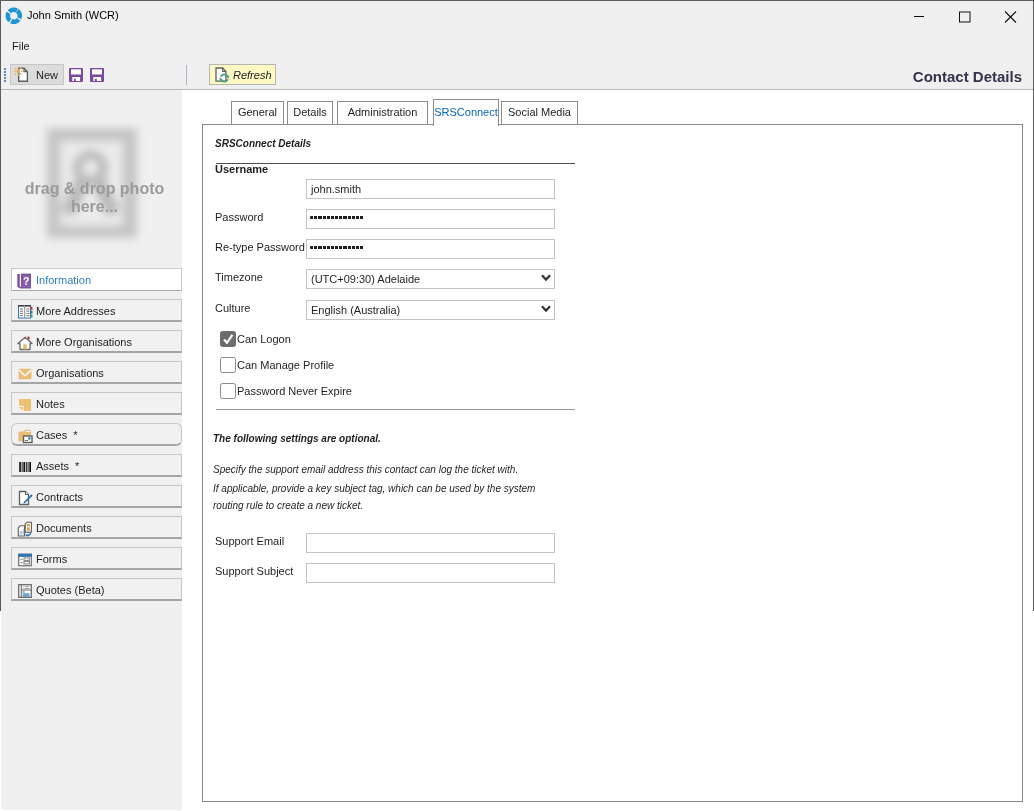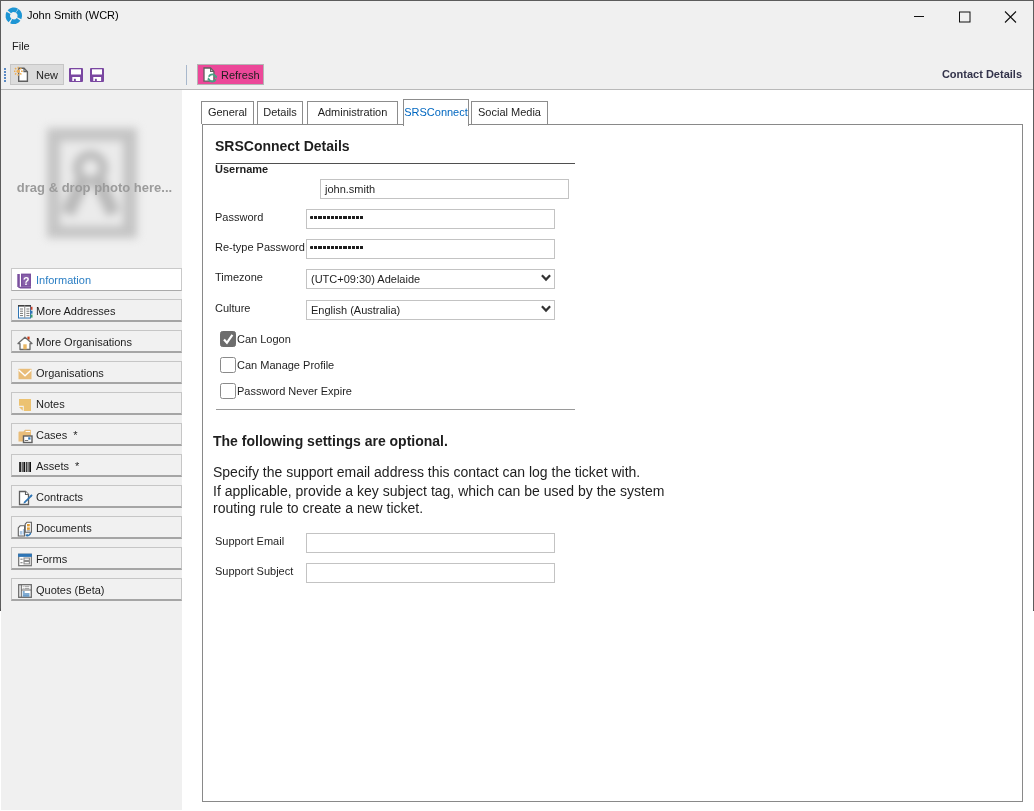--- a/index.html
+++ b/index.html
@@ -16,53 +16,53 @@
 
 #menubar { position:absolute; left:0; top:31px; width:1032px; height:29px; background:#f0f0f0; }
 #menufile { position:absolute; left:11px; top:8px; font-size:11px; color:#1e1e1e; }
 
 
 #toolbar { position:absolute; left:0; top:60px; width:1032px; height:28px; background:#f0f0f0; }
 #grip { position:absolute; left:2.5px; top:7px; width:2px; height:15px;
   background:repeating-linear-gradient(to bottom,#5a8ac5 0px,#5a8ac5 1.5px,transparent 1.5px,transparent 3.1px); }
 .tbtn { position:absolute; top:3px; height:21px; display:flex; align-items:center; font-size:11px; color:#1e1e1e; }
 #btn-new { left:9px; width:54px; background:#dcdcdc; border:1px solid #c6c6c6; padding-left:3px; }
-#btn-refresh { left:196px; width:67px; background:#ec4899; border:1px solid #b5b5b5; padding-left:5px; }
+#btn-refresh { left:208px; width:67px; background:#fef9c3; border:1px solid #b5b5b5; padding-left:5px;font-style:italic; }
 #saveicons { position:absolute; left:68px; top:3px; display:flex; gap:7px; align-items:center; height:21px; }
 #savetext { position:absolute; left:109px; top:8px; font-size:14px; letter-spacing:-0.2px;margin-top:28px; }
 #tbsep { position:absolute; left:185px; top:4px; width:1px; height:20px; background:#a8b8cc; }
-#contactdetails { position:absolute; right:11px; top:7px; font-weight:bold; font-size:11px; color:#33334a; }
+#contactdetails { position:absolute; right:11px; top:7px; font-weight:bold; font-size:15px; color:#33334a; }
 
 
 #main { position:absolute; left:0; top:88px; width:1032px; height:720px; background:#fff; border-top:1px solid #b9b9b9; }
 #sidebar { position:absolute; left:0; top:0; width:181px; height:720px; background:#f0f0f0; }
 
 
 #photoblur { position:absolute; left:20px; top:20px; width:140px; height:230px; filter:blur(4.5px); }
 #photoframe { position:absolute; left:26px; top:18px; width:90px; height:110px; background:#c4c4c4; }
 #photoinner { position:absolute; left:39px; top:31px; width:63px; height:85px; background:#ebebeb; }
-#phototext { position:absolute; left:3px; top:90px; width:181px; text-align:center; font-weight:bold; font-size:13px; color:#9b9b9b; }
+#phototext { position:absolute; left:3px; top:90px; width:181px; text-align:center; font-weight:bold; font-size:16px; color:#9b9b9b; }
 
 
 .row { position:absolute; left:10px; width:171px; height:23px; background:#f1f1f1;
   border:1px solid #c6c6c6; border-bottom:2px solid #a5a5a5; }
 .row.sel { background:#fff; border:1px solid #c9c9c9; border-bottom:1px solid #aaa; }
 .row .ric { position:absolute; left:5px; top:4px; width:16px; height:16px; }
 .row .rtx { position:absolute; left:24px; top:5px; font-size:11px; color:#1e1e1e; }
 .row.sel .rtx { color:#2a7ec4; }
 
 
 #pane { position:absolute; left:201px; top:34px; width:821px; height:678px; background:#fff; border:1px solid #898989; }
 .tab { position:absolute; top:11px; height:23px; background:#fff; border:1px solid #8c8c8c; border-bottom:none;
-  font-size:11px; text-align:center; line-height:20px; color:#1e1e1e; white-space:nowrap; }
+  font-size:11px; text-align:center; line-height:20px; color:#1e1e1e; white-space:nowrap;margin-left:30px; }
 .tab.sel { top:9px; height:27px; color:#0067c0; z-index:5; }
 
 
 .flabel { position:absolute; font-size:11px; color:#1e1e1e; }
-.ftext  { position:absolute; font-size:14px; color:#1e1e1e; }
+.ftext  { position:absolute; font-size:10px; color:#1e1e1e;font-style:italic; }
 .input { position:absolute; left:305px; width:249px; height:20px; background:#fff; border:1px solid #c3c3c3;
   font-size:11px; padding:3px 0 0 4px; }
 .hr { position:absolute; left:215px; width:359px; height:1px; background:#4f4f4f; }
 .cb { position:absolute; left:219px; width:16px; height:16px; background:#fff; border:1px solid #8a8a8a; border-radius:2.5px; }
 .cb.chk { background:#6d6d6d; border-color:#6d6d6d; }
 .dots { position:absolute; left:3px; top:5.5px; width:54px; height:3.6px;
   background:repeating-linear-gradient(to right,#1e1e1e 0px,#1e1e1e 3.2px,transparent 3.2px,transparent 4.17px);
   border-radius:1px; }
 </style>
 </head>
@@ -200,21 +200,21 @@
       </div>
 
       <div class="row" style="top:302px;">
         <svg class="ric" viewBox="0 0 16 16">
           <path d="M2 2 H14 V14 H6.8 V8.8 H2 Z" fill="#ecc271"></path>
           <path d="M2 10 H5.8 V13.8 Z" fill="#ecc271"></path>
         </svg>
         <span class="rtx">Notes</span>
       </div>
 
-      <div class="row" style="top:333px;">
+      <div class="row" style="top:333px;border-radius:6px;">
         <svg class="ric" viewBox="0 0 16 16">
           <path d="M1.5 13.5 V4.5 Q1.5 3.5 2.5 3.5 H6.5 L8 1.8 H13 Q14 1.8 14 2.8 V13.5 Z" fill="#e9bd79"></path>
           <path d="M8.6 3 h4.6 v1 h-4.6 z" fill="#fff"></path>
           <rect x="6.5" y="8" width="8.5" height="6.5" fill="#fff" stroke="#5f5f5f" stroke-width="1.4"></rect>
           <rect x="11.2" y="9.3" width="2.3" height="2.3" fill="#2e75b5"></rect>
           <rect x="7.8" y="12" width="3.4" height="1" fill="#777"></rect>
         </svg>
         <span class="rtx">Cases&nbsp;&nbsp;*</span>
       </div>
 
@@ -294,21 +294,21 @@
     <div class="tab" style="left:200px; width:53px;">General</div>
     <div class="tab" style="left:256px; width:46px;">Details</div>
     <div class="tab" style="left:306px; width:91px;">Administration</div>
     <div class="tab sel" style="left:402px; width:66px; line-height:24px;">SRSConnect</div>
     <div class="tab" style="left:470px; width:77px;">Social Media</div>
 
     <div class="ftext" style="left:214px; top:48px; font-weight:bold;">SRSConnect Details</div>
     <div class="hr" style="top:72.5px;"></div>
 
     <div class="flabel" style="left:214px; top:73px;font-weight:bold;">Username</div>
-    <div class="input" style="top:89px;margin-left:14px;">john.smith</div>
+    <div class="input" style="top:89px;">john.smith</div>
     <div class="flabel" style="left:214px; top:121px;">Password</div>
     <div class="input" style="top:119px;">
         <div class="dots"></div>
       </div>
     <div class="flabel" style="left:214px; top:151px;">Re-type Password</div>
     <div class="input" style="top:149px;">
         <div class="dots"></div>
       </div>
 
     <div class="flabel" style="left:214px; top:181px;">Timezone</div>

